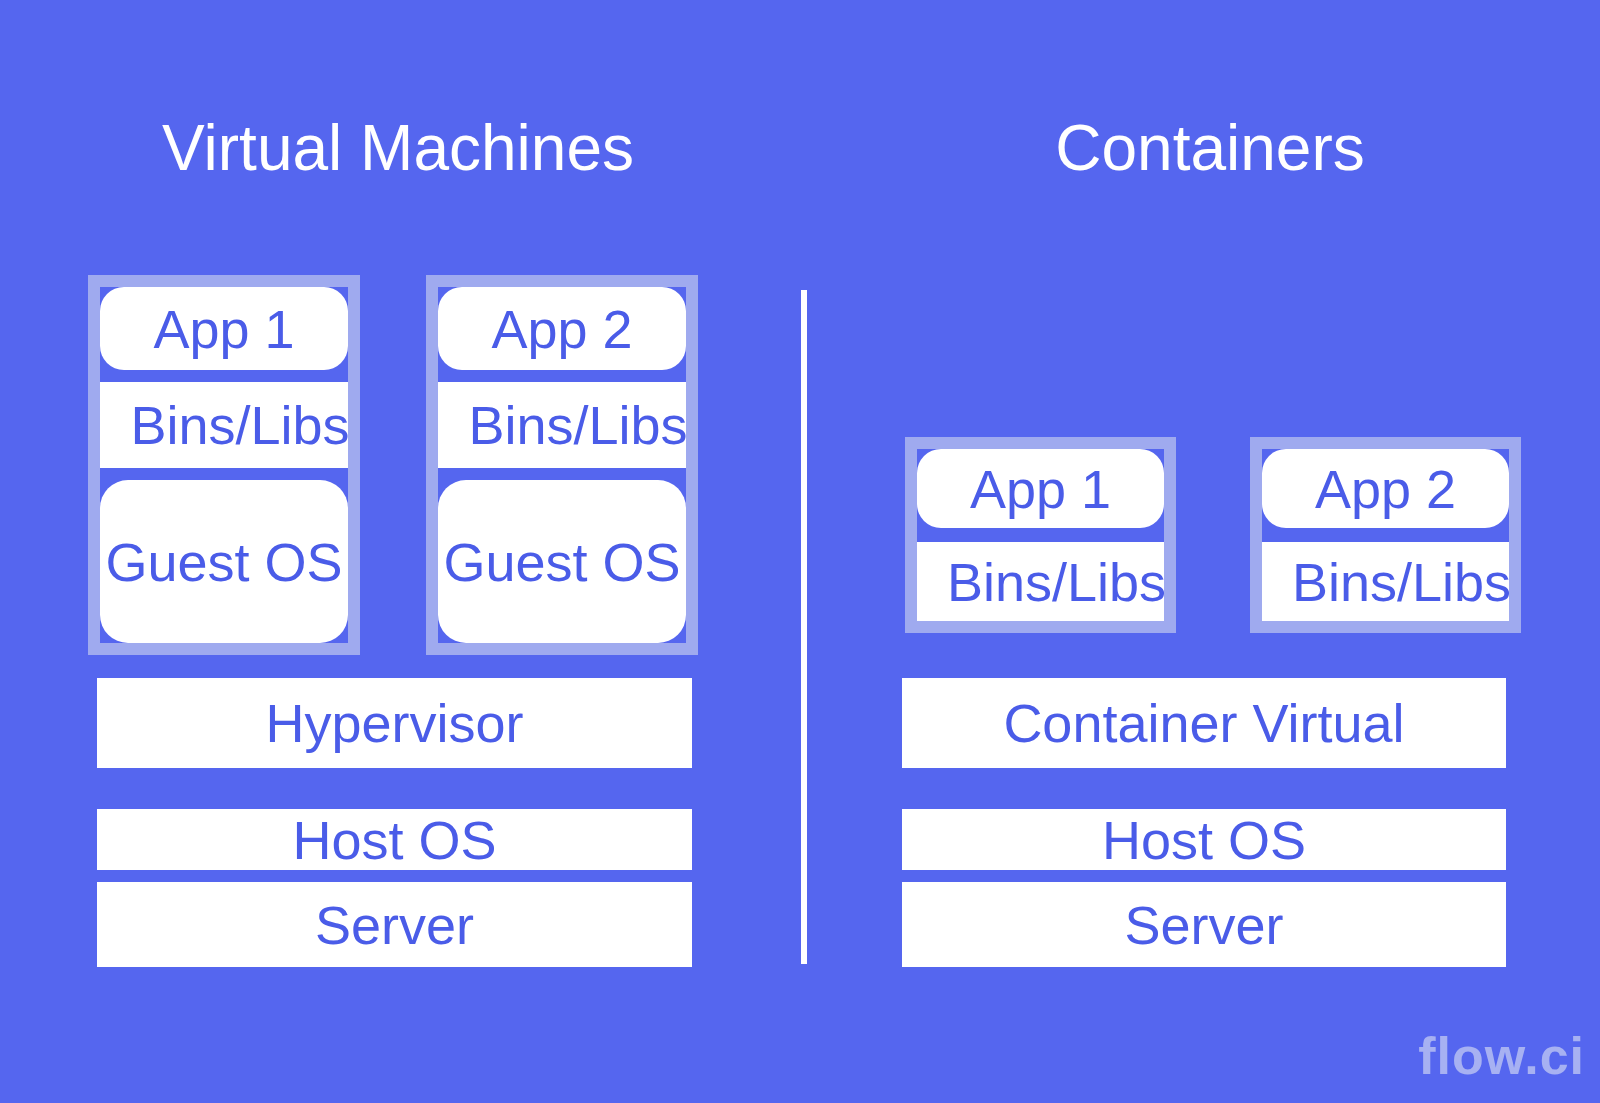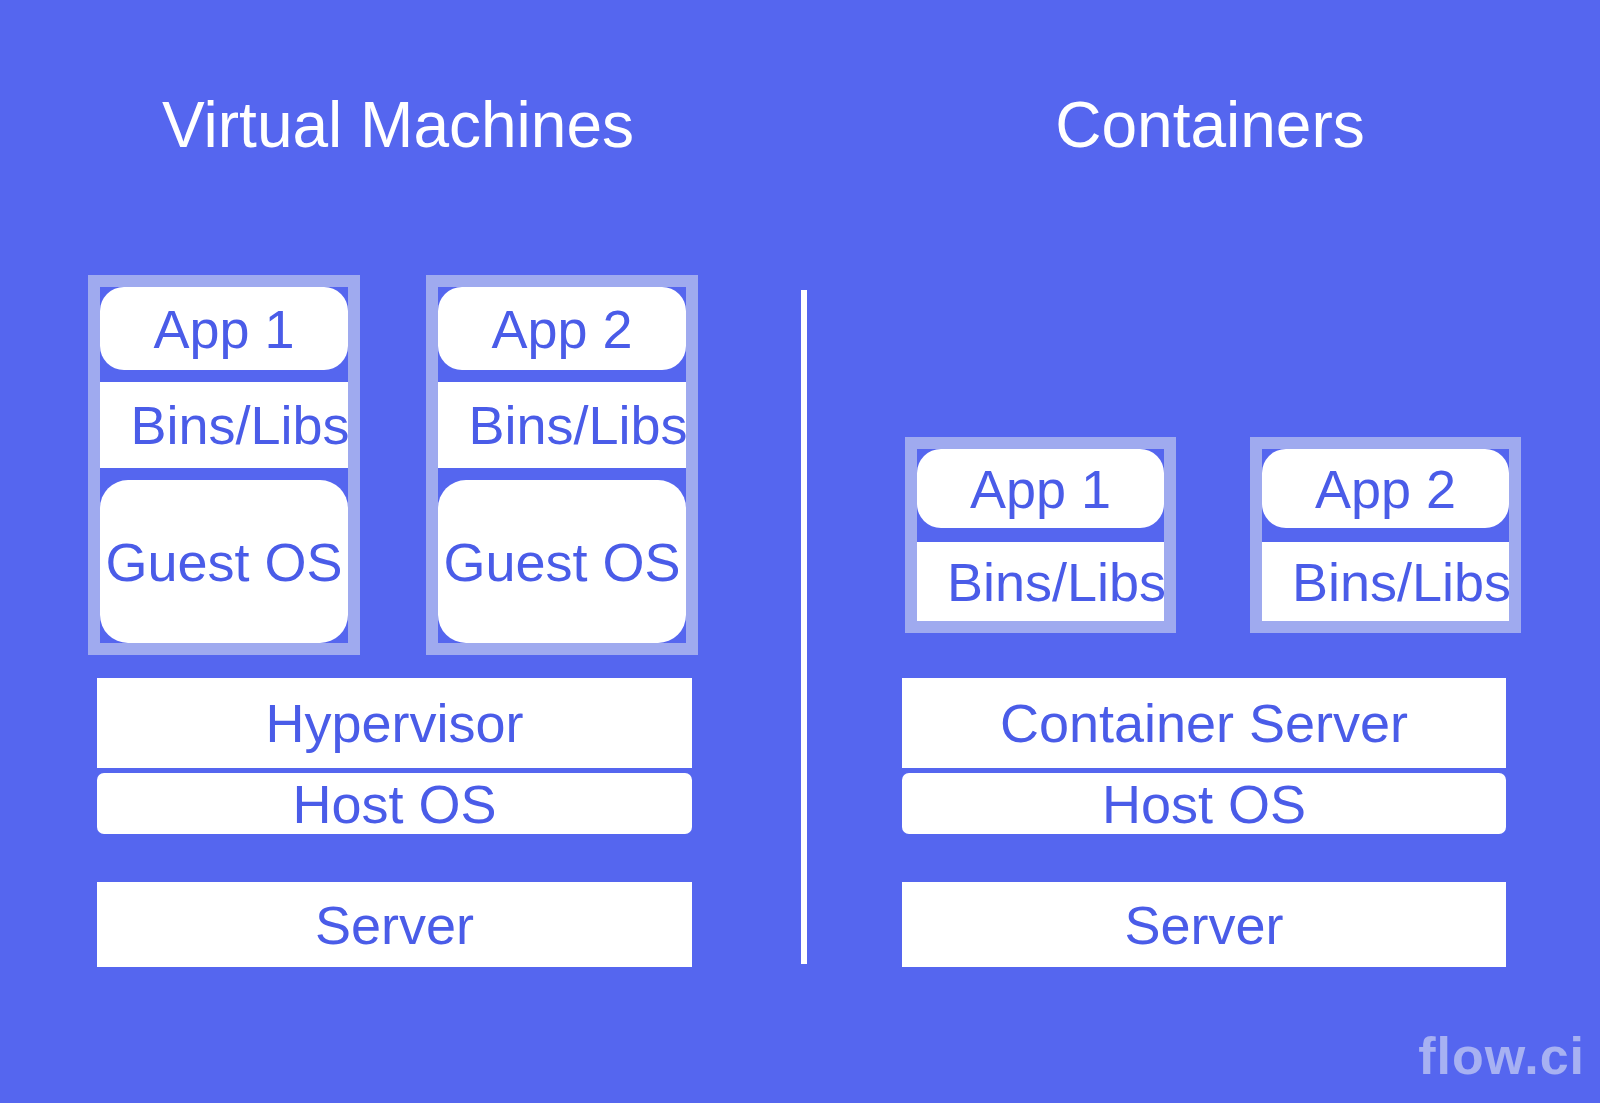--- a/index.html
+++ b/index.html
@@ -9,21 +9,21 @@
   *{margin:0;padding:0;box-sizing:border-box;}
   html,body{width:1600px;height:1103px;}
   body{
     position:relative;
     background:var(--bg);
     font-family:"Liberation Sans","DejaVu Sans",sans-serif;
     overflow:hidden;
   }
   .title{
     position:absolute;
-    top:93px;
+    top:116px;
     transform:translateX(-50%);
     color:var(--title_text);
     font-size:64px;
     font-weight:400;
     line-height:1;
     white-space:nowrap;
   }
   .title-left{left:398px;}
   .title-right{left:1210px;}
 
@@ -70,21 +70,21 @@
     color:var(--box_text);
     font-size:54px;
     display:flex;
     align-items:center;
     justify-content:center;
     white-space:nowrap;
   }
   .base-left{left:97px;width:595px;}
   .base-right{left:902px;width:604px;}
   .base-row-1{top:678px;height:90px;}
-  .base-row-2{top:773px;height:61px;border-radius:7px;}
+  .base-row-2{top:809px;height:61px;}
   .base-row-3{top:882px;height:85px;}
 
   .divider{
     position:absolute;
     left:801px;
     top:290px;
     width:6px;
     height:674px;
     background:var(--divider);
   }
@@ -135,17 +135,17 @@
   </div>
 </div>
 
 <div class="stack ct-stack ct-stack-2">
   <div class="stack-inner">
     <div class="cell cell-app">App 2</div>
     <div class="cell cell-bins">Bins/Libs</div>
   </div>
 </div>
 
-<div class="base-box base-right base-row-1">Container Server</div>
+<div class="base-box base-right base-row-1">Container Virtual</div>
 <div class="base-box base-right base-row-2">Host OS</div>
 <div class="base-box base-right base-row-3">Server</div>
 
 <div class="logo">flow.ci</div>
 
 </body></html>

